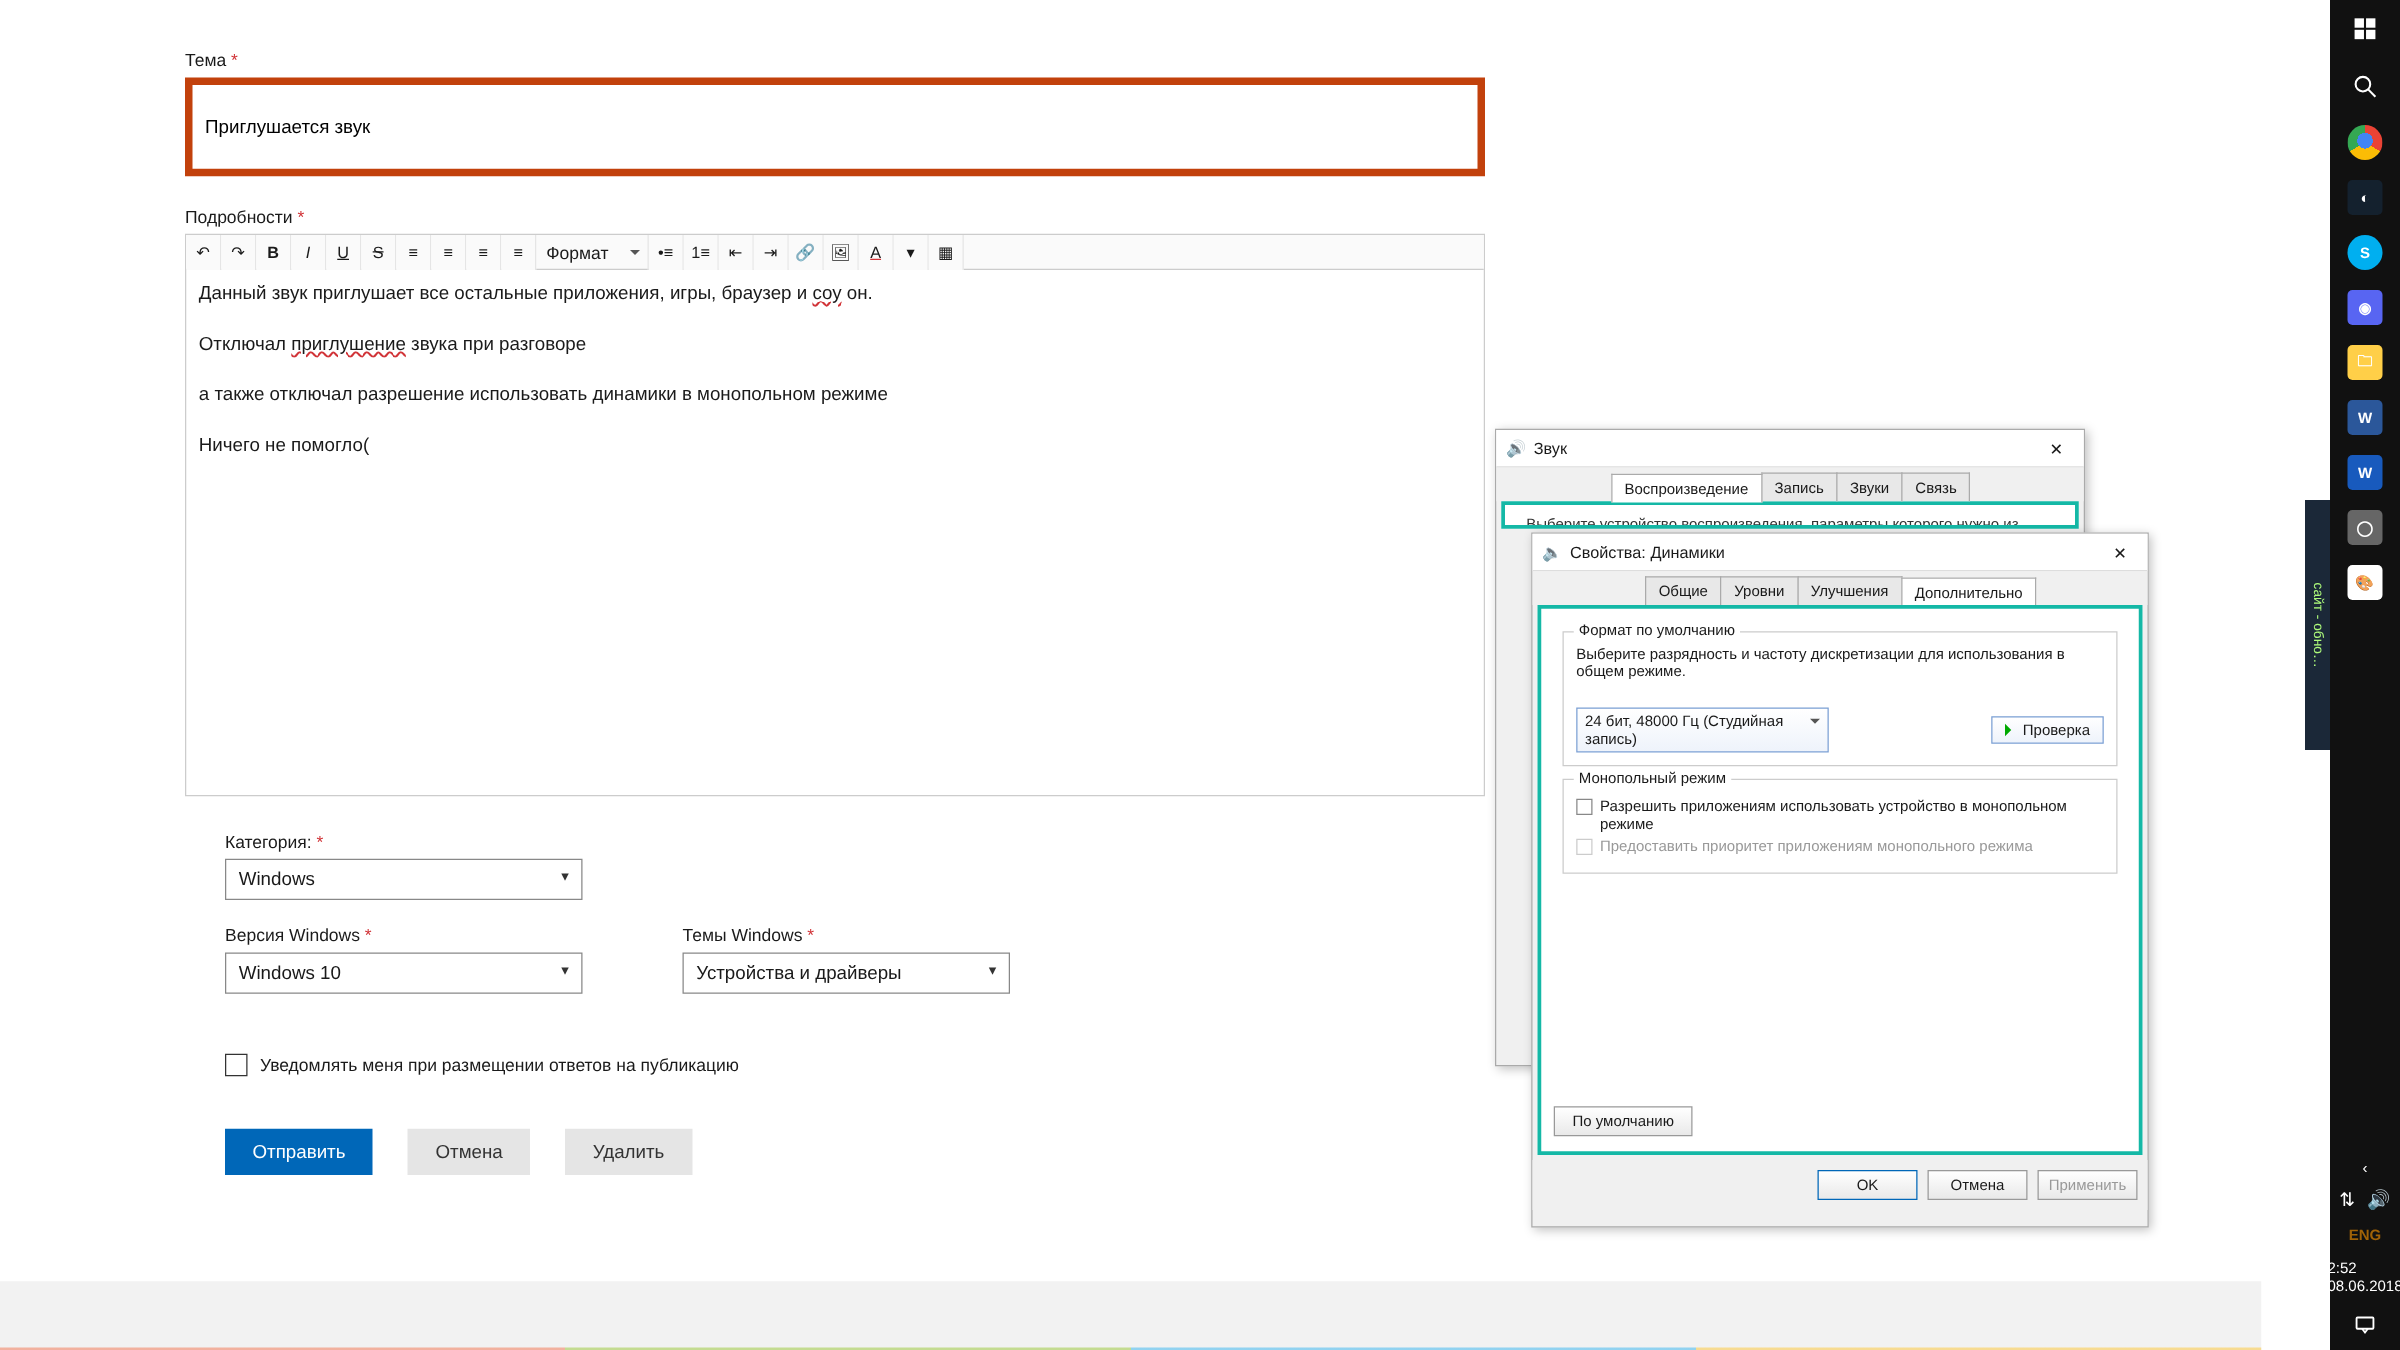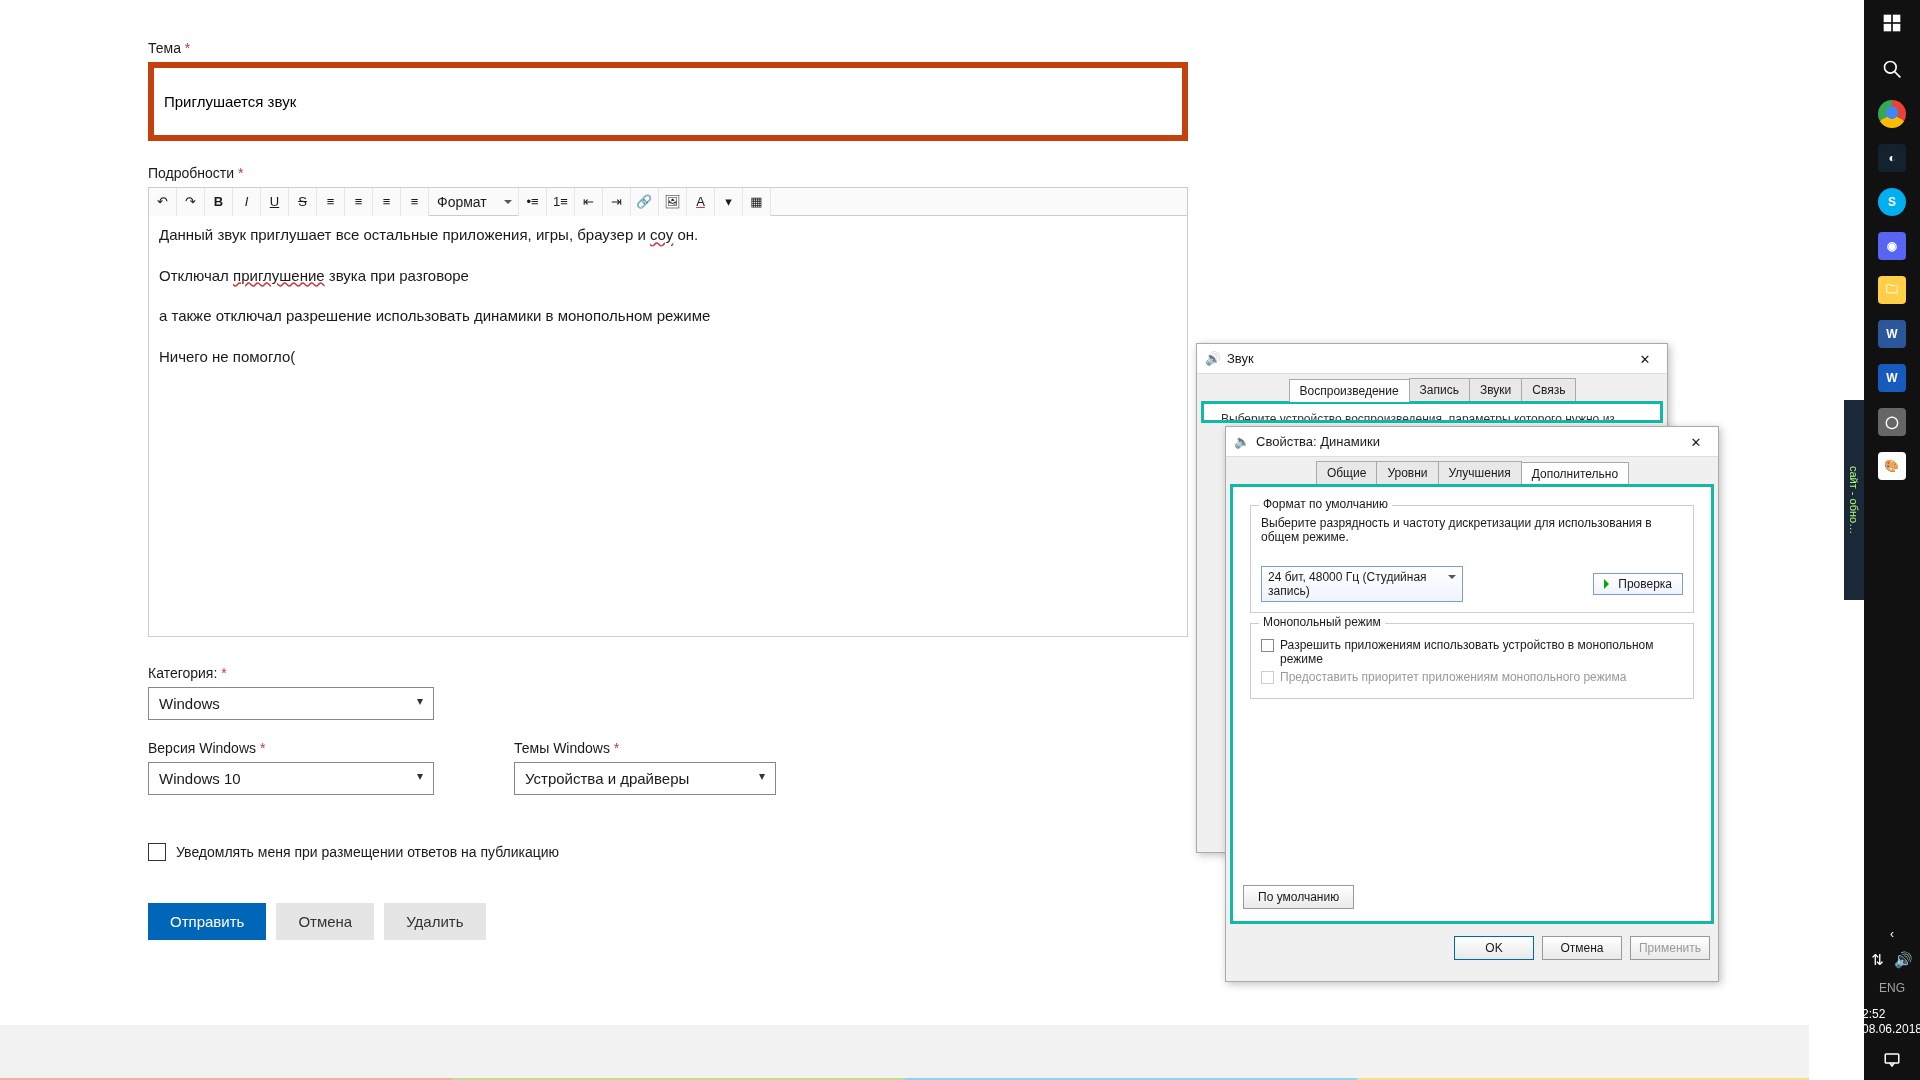--- a/index.html
+++ b/index.html
@@ -63,42 +63,42 @@
   }
   .editor-body {
     padding: 8px 10px;
     min-height: 420px;
     font-size: 15px;
     line-height: 1.5;
   }
   .editor-body p { margin: 0 0 18px 0; }
   .redunder { text-decoration: underline; text-decoration-color: #d13438; text-decoration-style: wavy; }
 
-  .below-fields { margin-top: 28px; }
+  .below-fields { margin-top: 28px; margin-left: 32px; }
   .select-row { margin-bottom: 20px; }
   .sel {
     width: 286px;
     border: 1px solid #888;
     padding: 7px 10px;
     font-size: 15px;
     background: #fff;
     position: relative;
     cursor: pointer;
   }
   .sel::after {
     content: "▾";
     position: absolute; right: 10px; top: 6px;
     font-size: 12px; color: #333;
   }
   .two-col { display: flex; gap: 80px; }
 
   .notify-row { margin-top: 28px; display: flex; align-items: center; gap: 10px; }
   .cbox { width: 18px; height: 18px; border: 1px solid #333; }
 
-  .btn-row { margin-top: 42px; display: flex; gap: 10px; }
+  .btn-row { margin-top: 42px; display: flex; gap: 28px; }
   .btn { padding: 10px 22px; font-size: 15px; cursor: pointer; border: none; }
   .btn-primary { background: #0067b8; color: #fff; }
   .btn-sec { background: #e5e5e5; color: #333; }
 
   .footer-bar {
     position: absolute;
     left: 0; right: 111px;
     top: 1025px; height: 55px;
     background: #f2f2f2;
   }
@@ -245,21 +245,21 @@
   .discord { background:#5865f2;}
   .explorer { background:#ffcf48;}
   .word { background:#2b579a;}
   .wordblue{background:#185abd;}
   .grey { background:#666;}
   .paint { background:#fff;}
   .taskbar-spacer { flex: 1; }
   .sys-area { color:#fff; text-align:center; font-size:12px; padding:4px 0; }
   .chev { transform: rotate(90deg); }
   .sys-icons { display:flex; gap:10px; justify-content:center; padding:6px 0; color:#fff; font-size:15px;}
-  .lang { color:#a3a3a3; font-size:12px; padding:6px 0;}
+  .lang { color:#a16207; font-size:12px; padding:6px 0;font-weight:bold;}
   .clock { color:#fff; font-size:12px; line-height:1.25; padding:6px 0;}
   .actcenter { color:#fff; padding:8px 0;}
   .side-label {
     position:absolute; right:56px; top:400px;
     width:20px; height:200px;
     background:#1b2838;
     color:#aefb7b;
     writing-mode:vertical-rl;
     text-align:center;
     font-size:11px;

